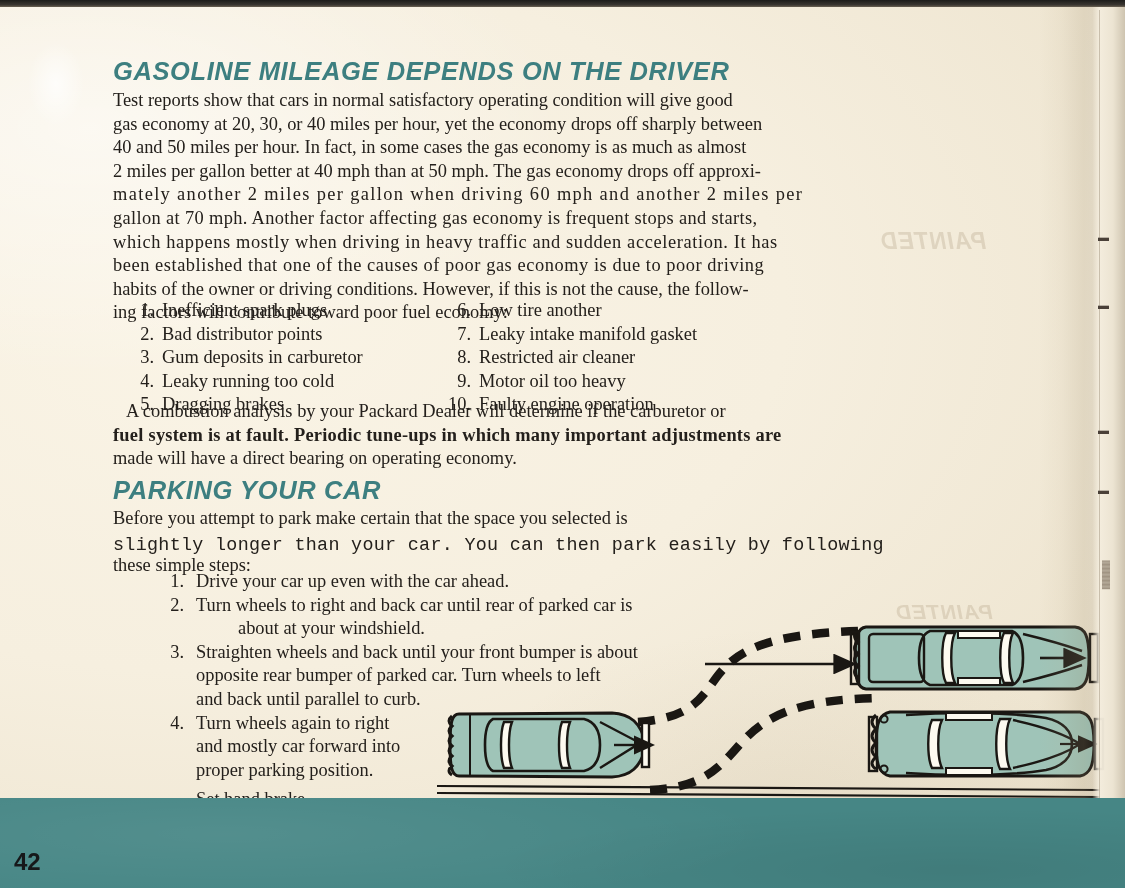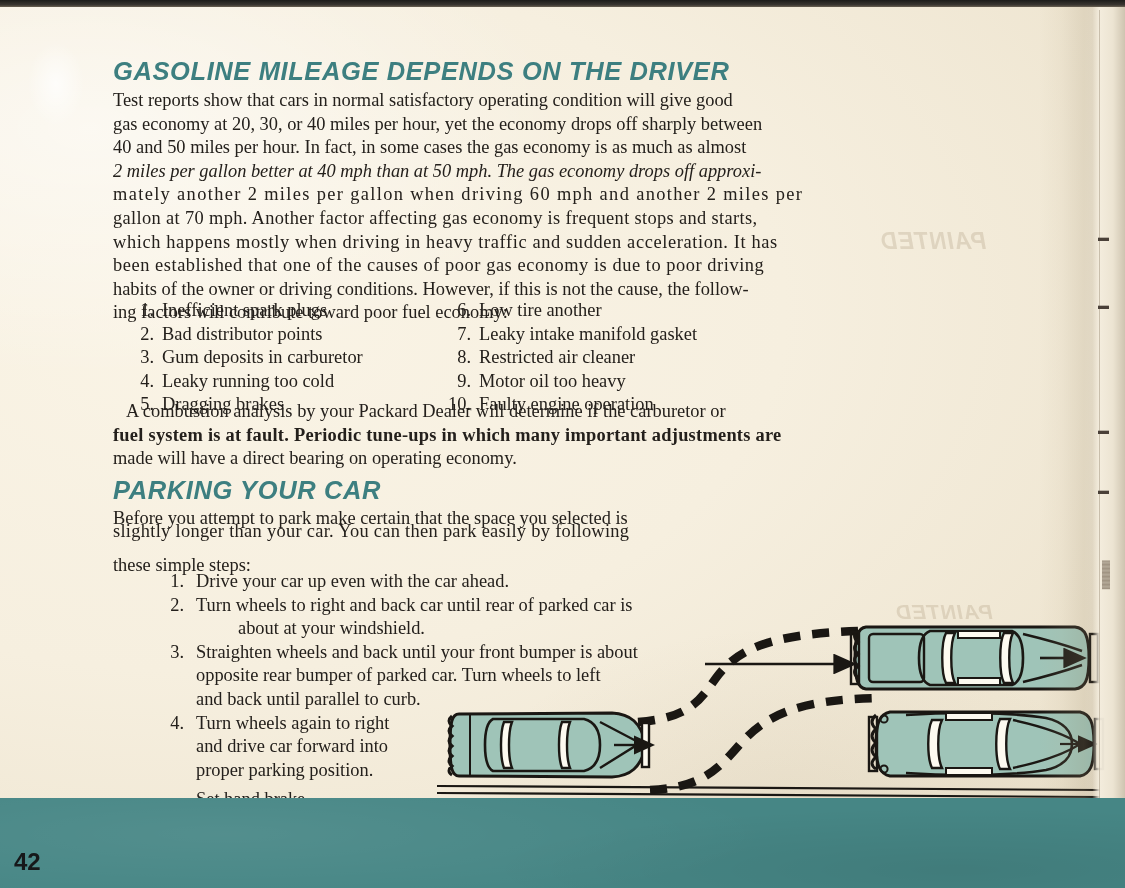--- a/index.html
+++ b/index.html
@@ -139,21 +139,21 @@
   <div class="bleed" style="left:880px; top:228px; font-size:23px;">PAINTED</div>
   <div class="bleed" style="left:895px; top:600px; font-size:21px;">PAINTED</div>
 
   <div class="content">
 
     <h2 class="head" style="left:113px; top:57px;">GASOLINE MILEAGE DEPENDS ON THE DRIVER</h2>
 
     <div class="justified-line" style="left:113px; top:89px;">Test reports show that cars in normal satisfactory operating condition will give good</div>
     <div class="justified-line" style="left:113px; top:112.6px;text-align:right;">gas economy at 20, 30, or 40 miles per hour, yet the economy drops off sharply between</div>
     <div class="justified-line" style="left:113px; top:136.2px;">40 and 50 miles per hour. In fact, in some cases the gas economy is as much as almost</div>
-    <div class="justified-line" style="left:113px; top:159.8px;font-style:italic;">2 miles per gallon better at 40 mph than at 50 mph. The gas economy drops off approxi-</div>
+    <div class="justified-line" style="left:113px; top:159.8px;">2 miles per gallon better at 40 mph than at 50 mph. The gas economy drops off approxi-</div>
     <div class="justified-line" style="left:113px; top:183.4px; letter-spacing:1.35px;">mately another 2 miles per gallon when driving 60 mph and another 2 miles per</div>
     <div class="justified-line" style="left:113px; top:207px;  letter-spacing:0.35px;">gallon at 70 mph. Another factor affecting gas economy is frequent stops and starts,</div>
     <div class="justified-line" style="left:113px; top:230.6px; letter-spacing:0.62px;">which happens mostly when driving in heavy traffic and sudden acceleration. It has</div>
     <div class="justified-line" style="left:113px; top:254.2px; letter-spacing:0.55px;">been established that one of the causes of poor gas economy is due to poor driving</div>
     <div class="justified-line" style="left:113px; top:277.8px;">habits of the owner or driving conditions. However, if this is not the cause, the follow-</div>
     <div class="justified-line" style="left:113px; top:301.4px;">ing factors will contribute toward poor fuel economy:</div>
 
     <div class="lst" style="left:128px; top:300px;">
       <div class="lrow">
           <span class="num" style="top:0;">1.</span>
@@ -200,21 +200,21 @@
         </div>
     </div>
 
     <div class="justified-line" style="left:126px; top:400px;">A combustion analysis by your Packard Dealer will determine if the carburetor or</div>
     <div class="justified-line" style="left:113px; top:423.6px; letter-spacing:0.25px;font-weight:bold;">fuel system is at fault. Periodic tune-ups in which many important adjustments are</div>
     <div class="justified-line" style="left:113px; top:447.2px;">made will have a direct bearing on operating economy.</div>
 
     <h2 class="head" style="left:113px; top:476px;">PARKING YOUR CAR</h2>
 
     <div class="justified-line" style="left:113px; top:507px;">Before you attempt to park make certain that the space you selected is</div>
-    <div class="justified-line" style="left:113px; top:520px; letter-spacing:0.3px;">slightly longer than your car. You can then park easily by following</div>
+    <div class="justified-line" style="left:113px; top:534px; letter-spacing:0.3px;font-family:Liberation Mono, monospace;">slightly longer than your car. You can then park easily by following</div>
     <div class="justified-line" style="left:113px; top:554.2px;">these simple steps:</div>
 
     <div class="lst" style="left:158px; top:571px;">
       <div class="lrow">
         <span class="num" style="top:0;">1.</span>
         <span class="txt" style="top:0; left:38px;">Drive your car up even with the car ahead.</span>
       </div>
       <div class="lrow">
         <span class="num" style="top:0;">2.</span>
         <span class="txt" style="top:0; left:38px;">Turn wheels to right and back car until rear of parked car is</span>
@@ -230,21 +230,21 @@
         <span class="txt" style="top:0; left:38px;">opposite rear bumper of parked car. Turn wheels to left</span>
       </div>
       <div class="lrow">
         <span class="txt" style="top:0; left:38px;">and back until parallel to curb.</span>
       </div>
       <div class="lrow">
         <span class="num" style="top:0;">4.</span>
         <span class="txt" style="top:0; left:38px;">Turn wheels again to right</span>
       </div>
       <div class="lrow">
-        <span class="txt" style="top:0; left:38px;">and drive car forward into</span>
+        <span class="txt" style="top:0; left:38px;">and mostly car forward into</span>
       </div>
       <div class="lrow">
         <span class="txt" style="top:0; left:38px;">proper parking position.</span>
       </div>
       <div class="lrow" style="height:30px;">
         <span class="txt" style="top:6px; left:38px;">Set hand brake.</span>
       </div>
     </div>
 
   </div>

